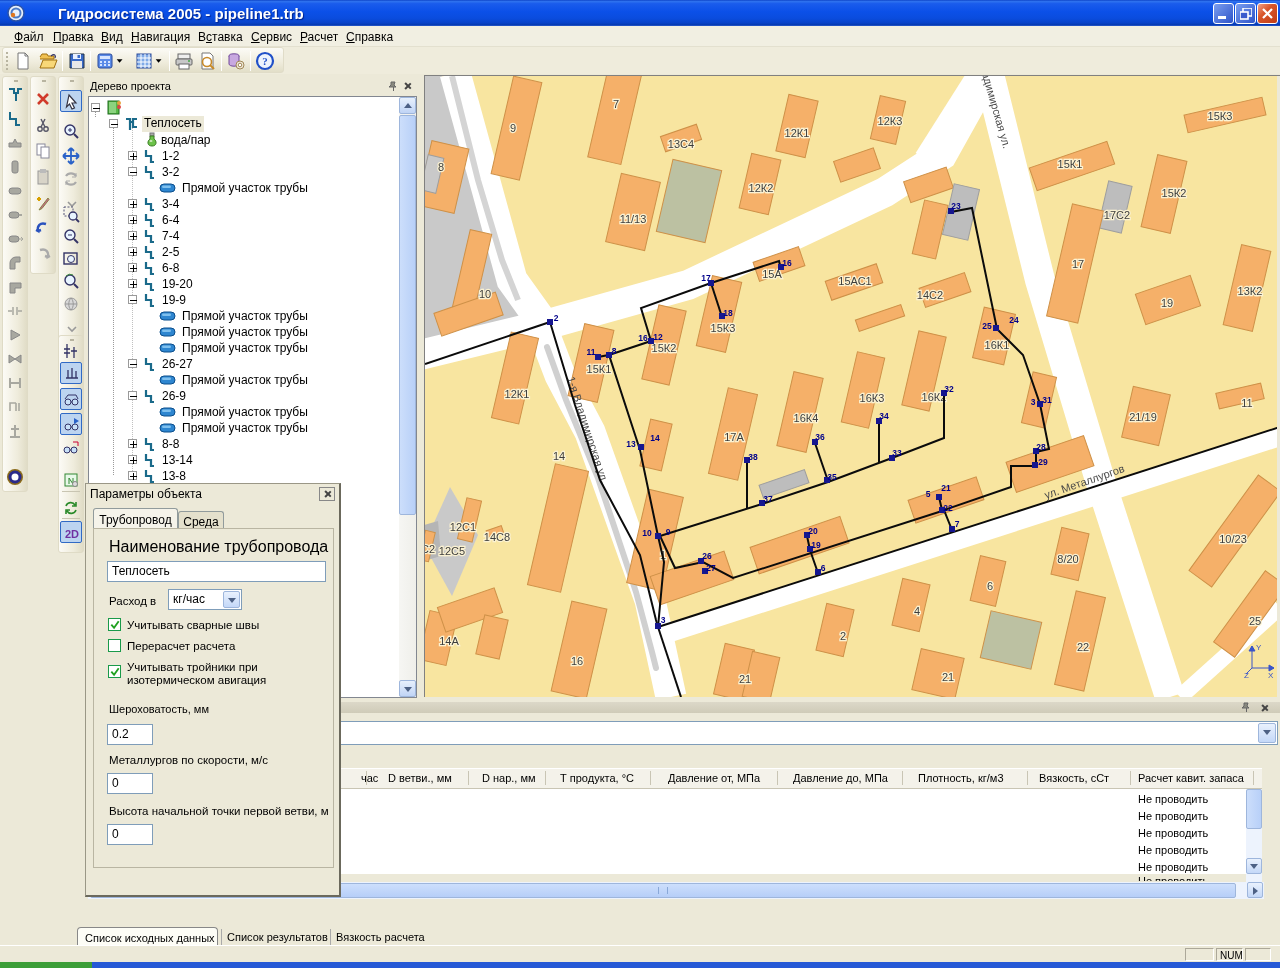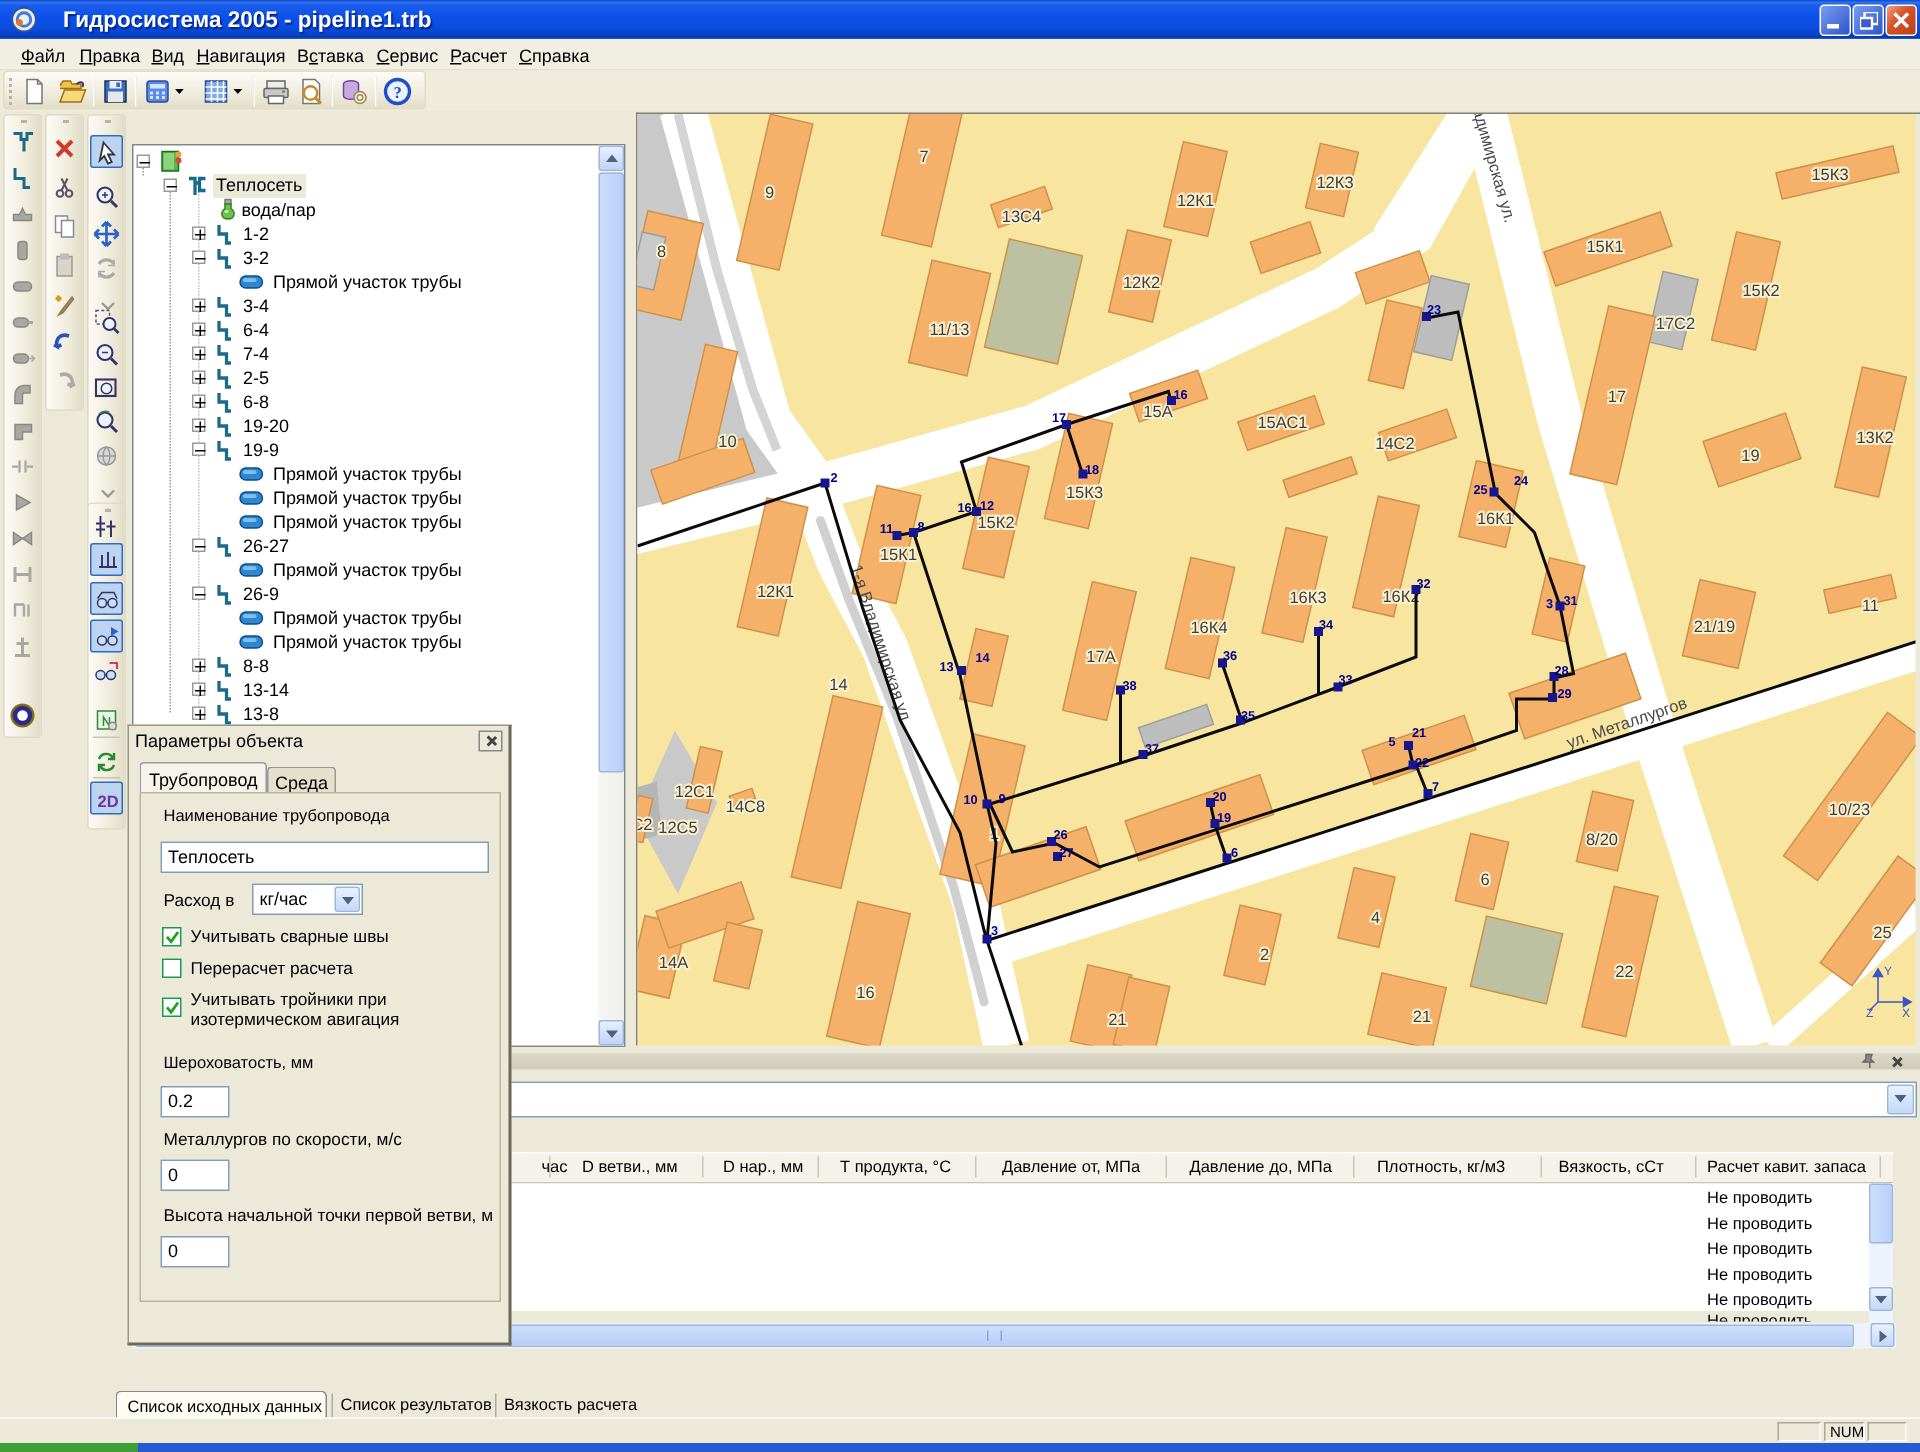--- a/index.html
+++ b/index.html
@@ -1,19 +1,19 @@
 <!DOCTYPE html>
 <html><head><meta charset="utf-8">
 <style>
 *{margin:0;padding:0;box-sizing:border-box}
 html,body{width:1280px;height:968px;overflow:hidden}
 body{font-family:"Liberation Sans",sans-serif;font-size:11px;position:relative;background:#ECE9D8}
 .abs{position:absolute}
 #titlebar{left:0;top:0;width:1280px;height:26px;background:linear-gradient(180deg,#0F45C8 0,#2E72EF 6%,#1A5CEC 14%,#0B50E8 45%,#0A4CDE 70%,#0843C9 88%,#0639AE 96%,#3263D6 100%);color:#fff;font-weight:bold;font-size:15px}
-#titlebar .ttl{position:absolute;left:42px;top:5px;text-shadow:1px 1px 1px #00238c}
+#titlebar .ttl{position:absolute;left:58px;top:5px;text-shadow:1px 1px 1px #00238c}
 .winbtn{position:absolute;top:3px;width:21px;height:21px;border:1px solid #fff;border-radius:3px;color:#fff;font-size:11px;text-align:center;line-height:19px}
 #menubar{left:0;top:26px;width:1280px;height:21px;background:#F1EFE2;border-bottom:1px solid #E3E0CF;color:#000;font-size:12px}
 #menubar span{position:absolute;top:4px}
 #menubar u{text-decoration:underline}
 #toolbar{left:0;top:47px;width:1280px;height:27px;background:#EFECDC}
 #tbpanel{position:absolute;left:2px;top:0px;width:282px;height:26px;background:linear-gradient(180deg,#FCFBF6,#EFECDC 60%,#E2DEC8);border-radius:3px;border:1px solid #e0dcc8}
 .tsep{position:absolute;top:3px;width:1px;height:20px;background:#C8C4AE;border-right:1px solid #fff}
 #leftbars{left:0;top:74px;width:86px;height:888px;background:#ECE9D8}
 .vstrip{position:absolute;width:26px;background:linear-gradient(90deg,#FCFBF6,#EFECDC 60%,#E0DCC6);border-radius:3px;border:1px solid #dfdbc6}
 #treepanel{left:86px;top:74px;width:332px;height:888px;background:#ECE9D8}
@@ -398,20 +398,28 @@
     </div>
 <div style="position:absolute;left:60px;top:447px;width:22px;height:22px;background:#BCD4F0;border:1px solid #316AC5;border-radius:2px;">
       <svg width="20" height="20" viewBox="0 0 20 20" style="position:absolute;left:1px;top:1px">
         <text x="10" y="15" font-size="11" font-weight="bold" fill="#7030A0" text-anchor="middle" font-family="Liberation Sans">2D</text>
       </svg>
     </div>
 <div style="position:absolute;left:62px;top:417px;width:18px;height:1px;background:#c9c5b2"></div>
 <div style="position:absolute;left:62px;top:444px;width:18px;height:1px;background:#c9c5b2"></div>
   </div>
 <div class="abs" id="treepanel">
+  <div id="treehead">
+      <span style="position:absolute;left:4px;top:2px">Дерево проекта</span>
+      <span style="position:absolute;left:302px;top:3px"><svg width="11" height="11" viewBox="0 0 11 11">
+          <path d="M3,1 h4 l-1,3 l2,2 h-7 l2,-2 z" fill="#8a8a80" stroke="#666"></path>
+          <path d="M5.5,6 v4" stroke="#666"></path>
+        </svg></span>
+      <span class="xglyph" style="left:317px;top:4px"></span>
+    </div>
   <div id="treebody">
       <div style="position:absolute;left:6px;top:12px;width:1px;height:8px;border-left:1px dotted #9a9a9a"></div>
 <div style="position:absolute;left:24px;top:26px;width:1px;height:352px;border-left:1px dotted #9a9a9a"></div>
 <div style="position:absolute;left:43px;top:26px;width:1px;height:352px;border-left:1px dotted #c0c0c0"></div>
 <div class="pmbox" style="left:2px;top:6px">
         <i style="position:absolute;left:1px;top:4px;width:7px;height:1px;background:#000"></i>
       </div>
 <div style="position:absolute;left:17px;top:3px"><svg width="16" height="16" viewBox="0 0 16 16">
           <rect x="2" y="1" width="11" height="13" fill="#57B847" stroke="#1d6b1d"></rect>
           <rect x="3" y="2" width="7" height="11" fill="#8BD37F"></rect>
@@ -875,21 +883,21 @@
 </div>
 <div class="abs" id="taskbar"></div>
 <div class="abs" id="dialog">
     <div style="position:absolute;left:4px;top:3px;font-size:12px">Параметры объекта</div>
 <div style="position:absolute;right:4px;top:3px;width:16px;height:14px;border:1px solid #888;background:#ECE9D8;">
       <span class="xglyph" style="left:3px;top:2px"></span>
     </div>
 <div style="position:absolute;left:7px;top:24px;width:85px;height:20px;background:#F5F3EA;border:1px solid #919B9C;border-bottom:none;border-radius:3px 3px 0 0;text-align:center;padding-top:4px;font-size:12px;z-index:2">Трубопровод</div>
 <div style="position:absolute;left:92px;top:27px;width:46px;height:17px;background:#E4E0CC;border:1px solid #919B9C;border-bottom:none;border-radius:3px 3px 0 0;text-align:center;padding-top:3px;font-size:12px">Среда</div>
 <div style="position:absolute;left:7px;top:44px;width:241px;height:340px;border:1px solid #B9B5A2;background:#ECE9D8"></div>
-<div class="dlbl" style="left:23px;top:54px;font-size:11px">Наименование трубопровода</div>
+<div class="dlbl" style="left:23px;top:54px;font-size:16px">Наименование трубопровода</div>
 <div class="inp" style="left:21px;top:77px;width:219px;height:21px">Теплосеть</div>
 <div class="dlbl" style="left:23px;top:111px;font-size:11.5px">Расход в</div>
 <div class="inp" style="left:82px;top:105px;width:74px;height:21px">кг/час<div style="position:absolute;right:1px;top:1px;width:17px;height:17px;background:linear-gradient(180deg,#E9F1FD,#C4D8F8);border:1px solid #9EB6DC;border-radius:2px">
         <div class="tri-dn" style="left:4px;top:6px"></div>
       </div></div>
 <div class="cb" style="left:22px;top:134px"><svg width="12" height="12" viewBox="0 0 13 13">
         <path d="M2.5,6 l3,3.5 l5,-7" stroke="#21A121" stroke-width="2" fill="none"></path>
       </svg></div>
 <div class="dlbl" style="left:41px;top:135px;font-size:11.5px">Учитывать сварные швы</div>
 <div class="cb" style="left:22px;top:155px"><svg width="12" height="12" viewBox="0 0 13 13"></svg></div>

